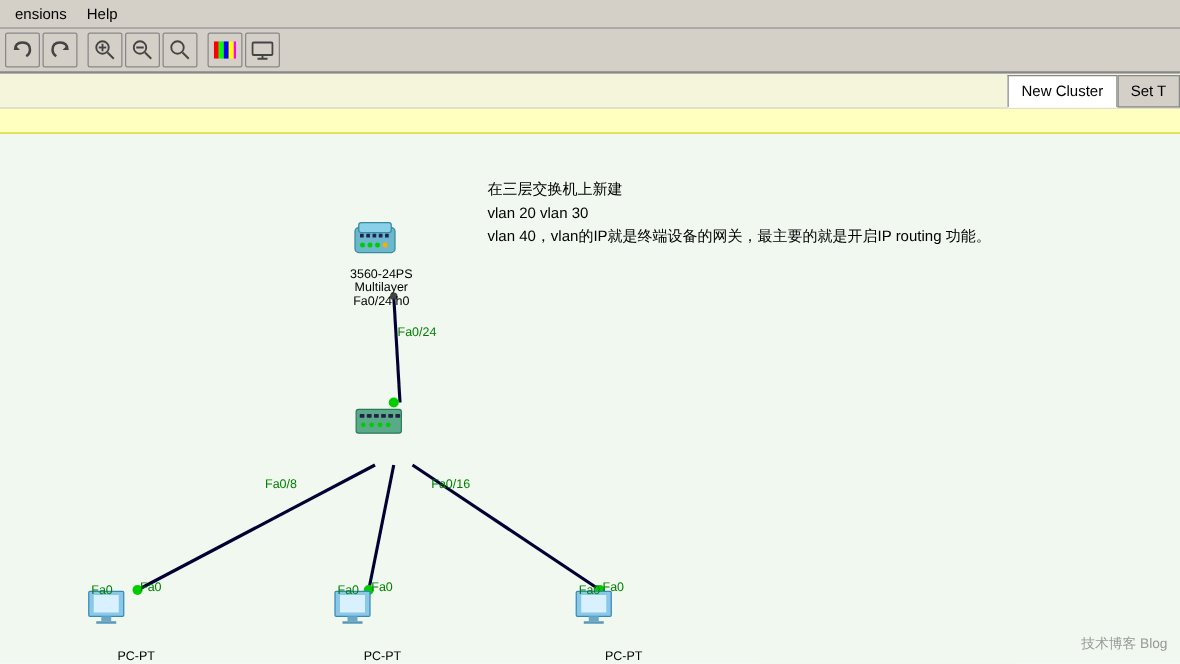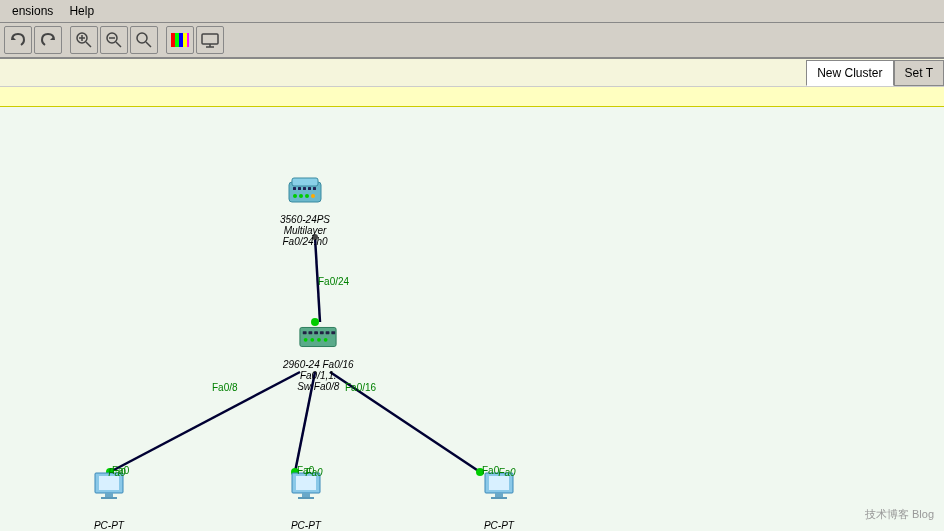--- a/index.html
+++ b/index.html
@@ -104,23 +104,21 @@
       font-size: 12px;
       color: #000;
       line-height: 1.6;
     }
 
     
     .device {
       position: absolute;
       display: flex;
       flex-direction: column;
-      align-items: center;
       cursor: pointer;
-      font-style: italic;
     }
     .device-icon {
       width: 40px;
       height: 40px;
       display: flex;
       align-items: center;
       justify-content: center;
     }
     .device-label {
       font-size: 10px;
@@ -248,20 +246,25 @@
     <line x1="330" y1="265" x2="480" y2="365" stroke="#000033" stroke-width="2.5"></line>
 
     <circle cx="315" cy="215" r="4" fill="#00cc00"></circle>
     <circle cx="315" cy="130" r="3" fill="#444"></circle>
 
     <circle cx="110" cy="365" r="4" fill="#00cc00"></circle>
     <circle cx="295" cy="365" r="4" fill="#00cc00"></circle>
     <circle cx="480" cy="365" r="4" fill="#00cc00"></circle>
   </svg>
 
+  <div class="annotation">
+    <div>在三层交换机上新建</div>
+    <div>vlan 20  vlan 30</div>
+    <div>vlan 40，vlan的IP就是终端设备的网关，最主要的就是开启IP routing 功能。</div>
+  </div>
 
   <div class="device" style="top:65px; left:280px;">
 
     <div class="device-icon">
       <svg width="40" height="36" viewBox="0 0 40 36">
 
         <rect x="4" y="8" width="32" height="20" rx="3" fill="#6bb8cc" stroke="#3a8aa0" stroke-width="1"></rect>
         <rect x="7" y="4" width="26" height="8" rx="2" fill="#8ad0e8" stroke="#3a8aa0" stroke-width="1"></rect>
 
         <rect x="8" y="13" width="3" height="3" fill="#225" rx="0.5"></rect>
@@ -276,45 +279,38 @@
         <circle cx="28" cy="22" r="2" fill="#ffaa00"></circle>
       </svg>
     </div>
     <div class="device-label">
       <span>3560-24PS</span><br>
       <span class="purple">Multilayer</span><br>
       <span>Fa0/24:h0</span>
     </div>
   </div>
 
-  <div class="iface-label" style="top:169px; left:318px;">Fa0/24</div>
+  <div class="iface-label" style="top:154px; left:318px;">Fa0/24</div>
 
   <div class="device" style="top:210px; left:283px;">
     <div class="device-icon">
       <svg width="42" height="28" viewBox="0 0 42 28">
         <rect x="2" y="4" width="38" height="20" rx="2" fill="#5aaa8a" stroke="#2a7a5a" stroke-width="1"></rect>
         <rect x="5" y="8" width="4" height="3" fill="#224" rx="0.5"></rect>
         <rect x="11" y="8" width="4" height="3" fill="#224" rx="0.5"></rect>
         <rect x="17" y="8" width="4" height="3" fill="#224" rx="0.5"></rect>
         <rect x="23" y="8" width="4" height="3" fill="#224" rx="0.5"></rect>
         <rect x="29" y="8" width="4" height="3" fill="#224" rx="0.5"></rect>
         <rect x="35" y="8" width="4" height="3" fill="#224" rx="0.5"></rect>
         <circle cx="8" cy="17" r="2" fill="#00cc00"></circle>
         <circle cx="15" cy="17" r="2" fill="#00cc00"></circle>
         <circle cx="22" cy="17" r="2" fill="#00cc00"></circle>
         <circle cx="29" cy="17" r="2" fill="#00cc00"></circle>
       </svg>
     </div>
-    <div class="device-label">
-      <span>2960-24</span>
-      <span>Fa0/16</span><br>
-      <span>Fa0/1,1.</span><br>
-      <span>Sw</span>
-      <span>Fa0/8</span>
-    </div>
   </div>
 
   <div class="iface-label" style="top:275px; left:212px;">Fa0/8</div>
   <div class="iface-label" style="top:275px; left:345px;">Fa0/16</div>
 
   <div class="device" style="top:360px; left:65px;">
     <div class="device-icon">
       <svg width="36" height="32" viewBox="0 0 36 32">
         <rect x="4" y="2" width="28" height="20" rx="1" fill="#8ac8e8" stroke="#3a88b8" stroke-width="1"></rect>
         <rect x="8" y="5" width="20" height="14" fill="#d8f0ff"></rect>

